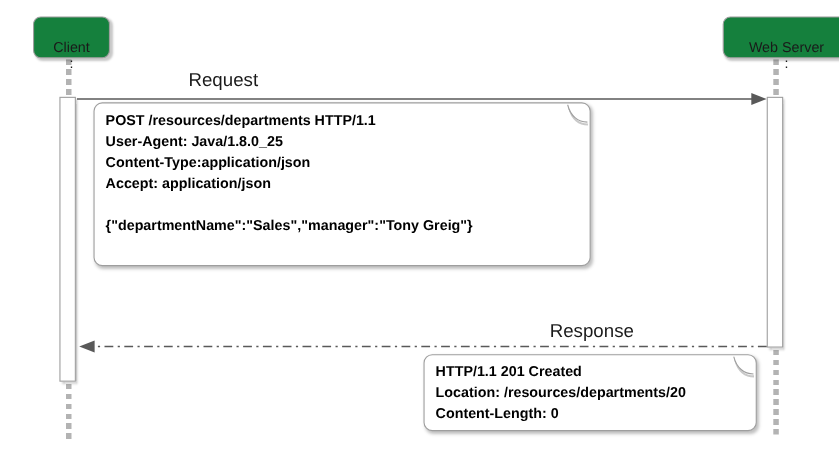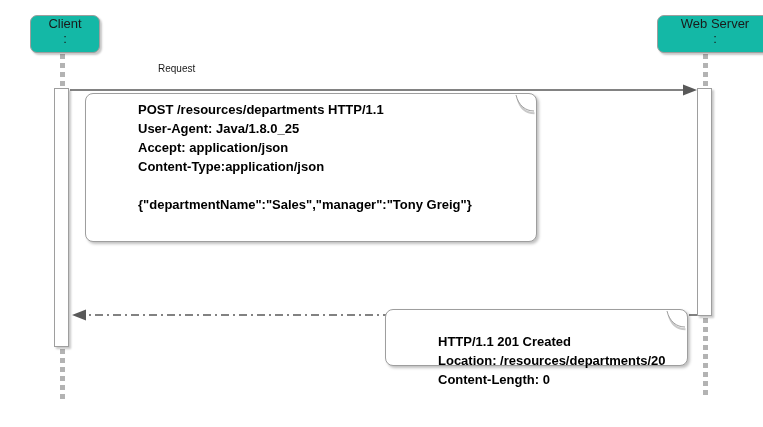--- a/index.html
+++ b/index.html
@@ -6,29 +6,29 @@
   #canvas{
     position:relative;
     width:763px;height:427px;
     background:#ffffff;
     font-family:"Liberation Sans", sans-serif;
     overflow:hidden;
   }
   
   .actor-box{
     position:absolute;
-    background:#14b8a6;
+    background:#15803d;
     border:1px solid #9e9e9e;
     border-radius:7px;
     box-shadow:2px 2px 2px rgba(0,0,0,0.22);
     text-align:center;
     color:#1a1a1a;
     font-size:13px;
     line-height:16px;
-    padding-top:0;
+    padding-top:19px;
     box-sizing:border-box;
   }
   .actor-colon{font-size:13px;line-height:14px;color:#1a1a1a;}
   
   .lifeline{
     position:absolute;
     width:5px;
     background:repeating-linear-gradient(to bottom,#b3b3b3 0 5px,transparent 5px 9px);
   }
   
@@ -36,43 +36,42 @@
     position:absolute;
     width:15px;
     background:#fff;
     border:1px solid #9e9e9e;
     box-shadow:2px 2px 2px rgba(0,0,0,0.22);
     box-sizing:border-box;
   }
   
   .msg-label{
     position:absolute;
-    font-size:10px;
+    font-size:17px;
     color:#1a1a1a;
-    text-align:left;
+    text-align:center;
     width:90px;
   }
   
   .note{
     position:absolute;
     background:#fff;
     border:1px solid #9e9e9e;
     border-radius:8px;
     box-shadow:2px 2px 3px rgba(0,0,0,0.25);
     box-sizing:border-box;
     padding:6px 0 0 10px;
   }
   .note-line{
     font-size:13px;
     font-weight:bold;
     color:#000;
     height:19px;
     line-height:19px;
     white-space:pre;
-    margin-left:42px;
   }
   .dogear{
     position:absolute;
     top:1px;right:1px;
   }
   .arrow-layer{
     position:absolute;
     left:0;top:0;
     pointer-events:none;
   }
@@ -106,35 +105,36 @@
       <polygon points="697,90 683,84.5 683,95.5" fill="#595959"></polygon>
     </g>
 
     <g>
       <line x1="697" y1="315" x2="85" y2="315" stroke="#595959" stroke-width="1.4" stroke-dasharray="8 4 2 4"></line>
       <polygon points="72,315 86,309.5 86,320.5" fill="#595959"></polygon>
     </g>
   </svg>
 
   <div class="msg-label" style="left:158px;top:63px;">Request</div>
+  <div class="msg-label" style="left:493px;top:291px;">Response</div>
 
   <div class="note" style="left:85px;top:93px;width:452px;height:149px;">
     <svg class="dogear" width="20" height="20" viewBox="0 0 20 20">
       <path d="M2 2 C4.5 12 11 17 19 17" fill="none" stroke="#c9c9c9" stroke-width="2" transform="translate(0.5,1.2)"></path>
       <path d="M1 0 C3.5 10.5 10.5 16 19 16" fill="#ffffff" stroke="#9e9e9e" stroke-width="1"></path>
     </svg>
     <div class="note-line">POST /resources/departments HTTP/1.1</div>
     <div class="note-line">User-Agent: Java/1.8.0_25</div>
+    <div class="note-line">Content-Type:application/json</div>
     <div class="note-line">Accept: application/json</div>
-    <div class="note-line">Content-Type:application/json</div>
     <div class="note-line"></div>
     <div class="note-line">{"departmentName":"Sales","manager":"Tony Greig"}</div>
   </div>
 
-  <div class="note" style="left:385px;top:309px;width:303px;height:57px;padding-top:22px;">
+  <div class="note" style="left:385px;top:322px;width:303px;height:70px;padding-top:5px;">
     <svg class="dogear" width="20" height="20" viewBox="0 0 20 20">
       <path d="M2 2 C4.5 12 11 17 19 17" fill="none" stroke="#c9c9c9" stroke-width="2" transform="translate(0.5,1.2)"></path>
       <path d="M1 0 C3.5 10.5 10.5 16 19 16" fill="#ffffff" stroke="#9e9e9e" stroke-width="1"></path>
     </svg>
     <div class="note-line">HTTP/1.1 201 Created</div>
     <div class="note-line">Location: /resources/departments/20</div>
     <div class="note-line">Content-Length: 0</div>
   </div>
 
 </div>

